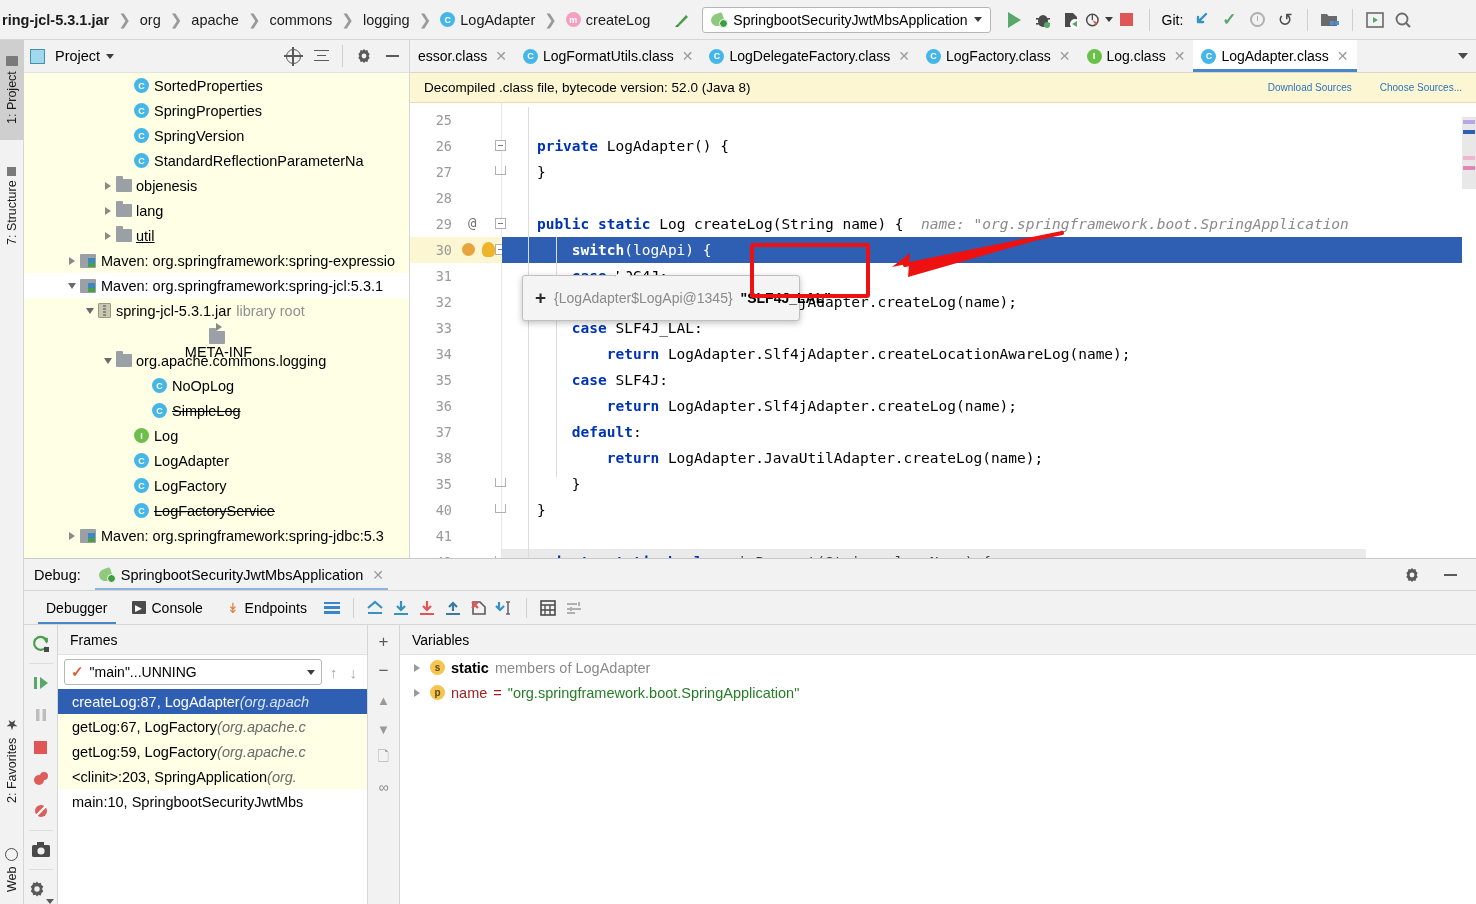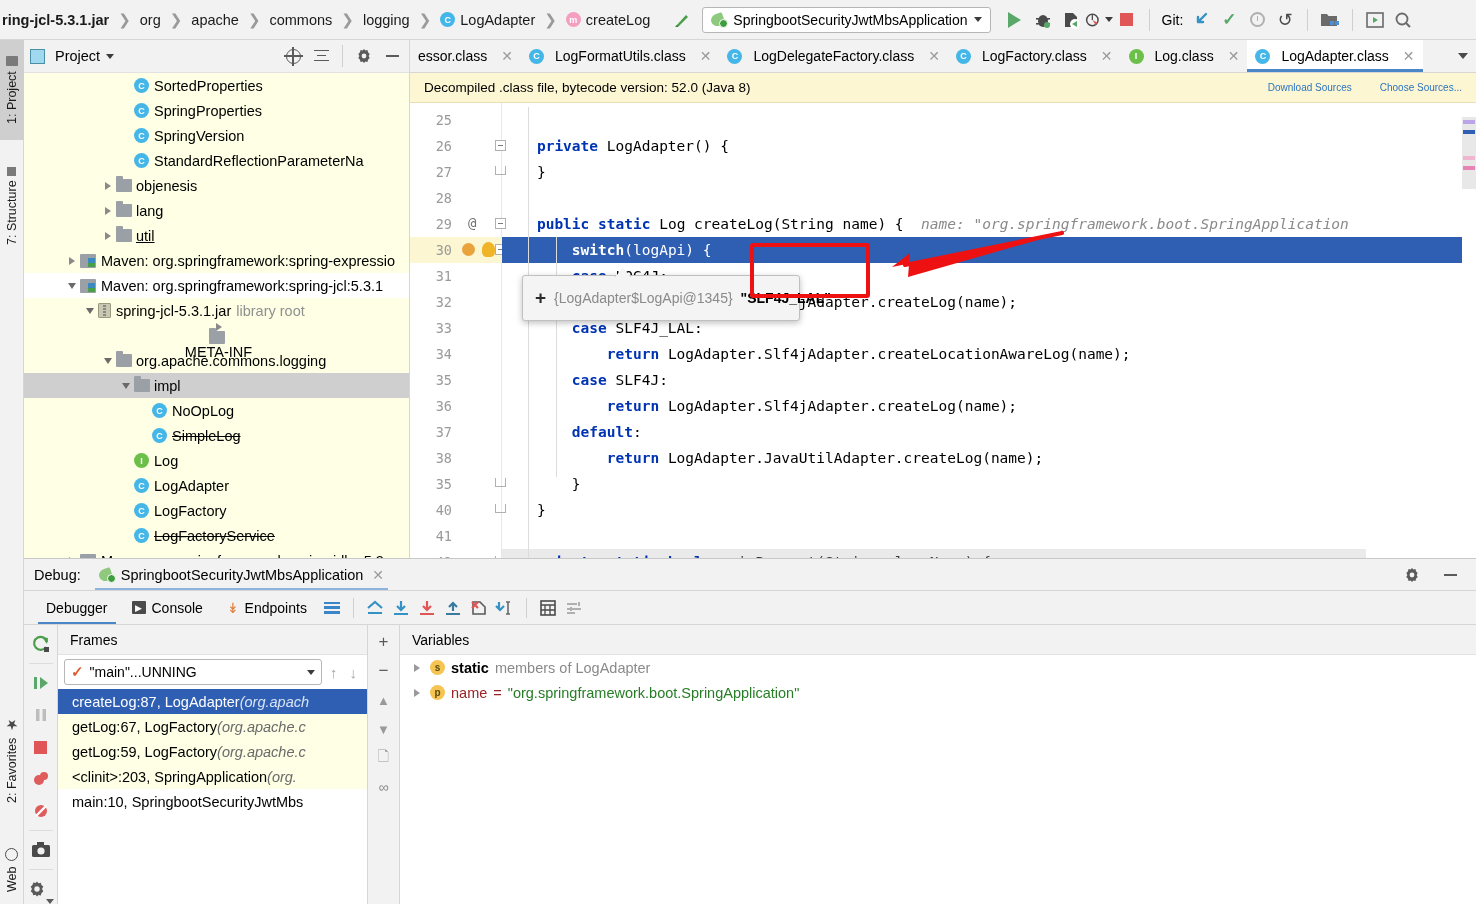--- a/index.html
+++ b/index.html
@@ -176,21 +176,21 @@
   
   .editor {
     position: absolute; left: 410px; top: 40px; width: 1066px; height: 518px;
     background: #fff;
   }
   .tabs {
     height: 33px; background: #f2f2f2; display: flex; align-items: stretch;
     border-bottom: 1px solid #d6d6d6; overflow: hidden;
   }
   .tab {
-    display: flex; align-items: center; gap: 11px; padding: 0 8px;
+    display: flex; align-items: center; gap: 5px; padding: 0 8px;
     font-size: 14px; white-space: nowrap; position: relative; cursor: default;
   }
   .tab.active { background: #fff; }
   .tab.active:after {
     content:""; position:absolute; left:0; right:0; bottom:0; height:3px;
     background:#4a86c8;
   }
   .tab-x { color: #9a9a9a; font-size: 14px; margin-left: 3px; }
   .tabs-more { width: 26px; display:flex; align-items:center; justify-content:center;
     margin-left:auto; background:#f2f2f2; }
@@ -594,25 +594,20 @@
         </div>
         <div class="trow" style=" flex-direction: column;">
           <span class="arrow-r"></span>
           <span class="folder"></span>
           <span>META-INF</span>
         </div>
         <div class="trow" style="padding-left: 76px;">
           <span class="arrow-d"></span>
           <span class="folder"></span>
           <span>org.apache.commons.logging</span>
-        </div>
-        <div class="trow sel-grey" style="padding-left: 94px;">
-          <span class="arrow-d"></span>
-          <span class="folder"></span>
-          <span>impl</span>
         </div>
         <div class="trow" style="padding-left: 112px;">
           <span style="width: 16px; flex: 0 0 auto;"></span>
           <span class="cls-ico">C</span>
           <span>NoOpLog</span>
         </div>
         <div class="trow" style="padding-left: 112px;">
           <span style="width: 16px; flex: 0 0 auto;"></span>
           <span class="cls-ico">C</span>
           <span class="lbl-strike">SimpleLog</span>

